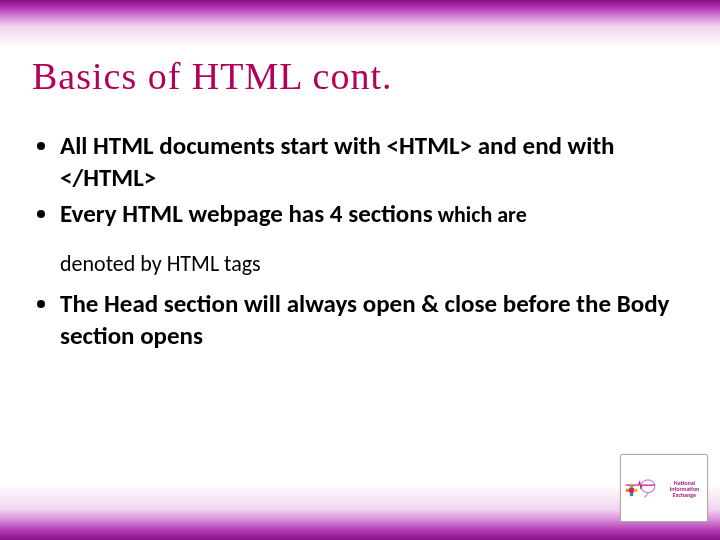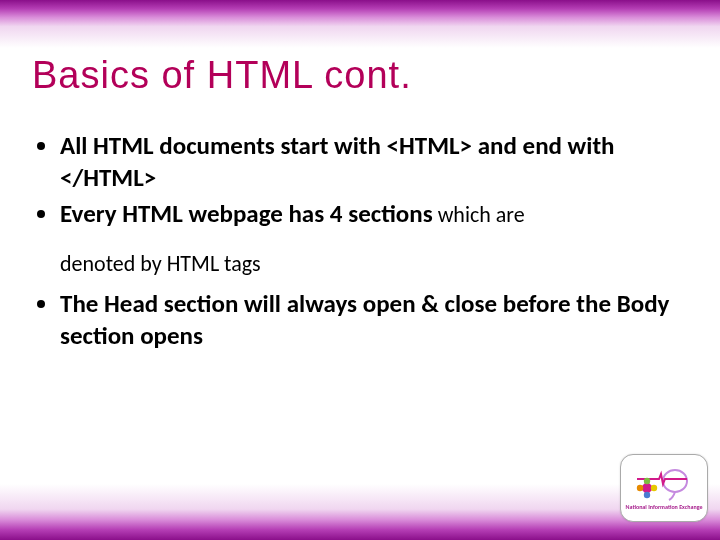--- a/index.html
+++ b/index.html
@@ -35,21 +35,21 @@
       #b43db4 18%,
       #d98cd9 36%,
       #f0d6f0 55%,
       #ffffff 100%);
   }
   .title {
     position: absolute;
     top: 54px;
     left: 32px;
     right: 32px;
-    font-family: Liberation Sans, sans-serif;
+    font-family: Liberation Serif, serif;
     font-size: 38px;
     color: #b30059;
     letter-spacing: 1px;
   }
   .content {
     position: absolute;
     top: 130px;
     left: 32px;
     right: 36px;
     color: #000;
@@ -59,21 +59,21 @@
     padding-left: 28px;
     list-style: disc;
   }
   ul.main > li {
     font-size: 25px;
     line-height: 1.28;
     font-weight: 700;
     margin-bottom: 4px;
   }
   ul.main > li .tail {
-    font-weight: 400;
+    font-weight: 700;
     font-size: 22px;
   }
   ul.main > li .sub-inline {
     display: block;
     font-weight: 400;
     font-size: 22px;
     margin-top: 20px;
   }
   ul.sub {
     list-style: none;
@@ -88,27 +88,27 @@
   ul.sub > li::before {
     content: "–  ";
   }
   .logo {
     position: absolute;
     right: 12px;
     bottom: 18px;
     width: 86px;
     height: 66px;
     border: 1px solid #aaa;
-    border-radius: 13px;
+    border-radius: 2px;
     background: #fff;
     box-shadow: 0 0 2px rgba(0,0,0,0.15);
     display: flex;
-    flex-direction: column;
+    flex-direction: row;
     align-items: center;
-    justify-content: center;
+    justify-content: space-between;
     overflow: hidden;
   }
   .logo svg { display: block; }
   .logo-text {
     font-size: 6px;
     text-align: center;
     line-height: 1;
     color: #a61e8c;
     font-weight: 700;
     margin-top: 2px;

